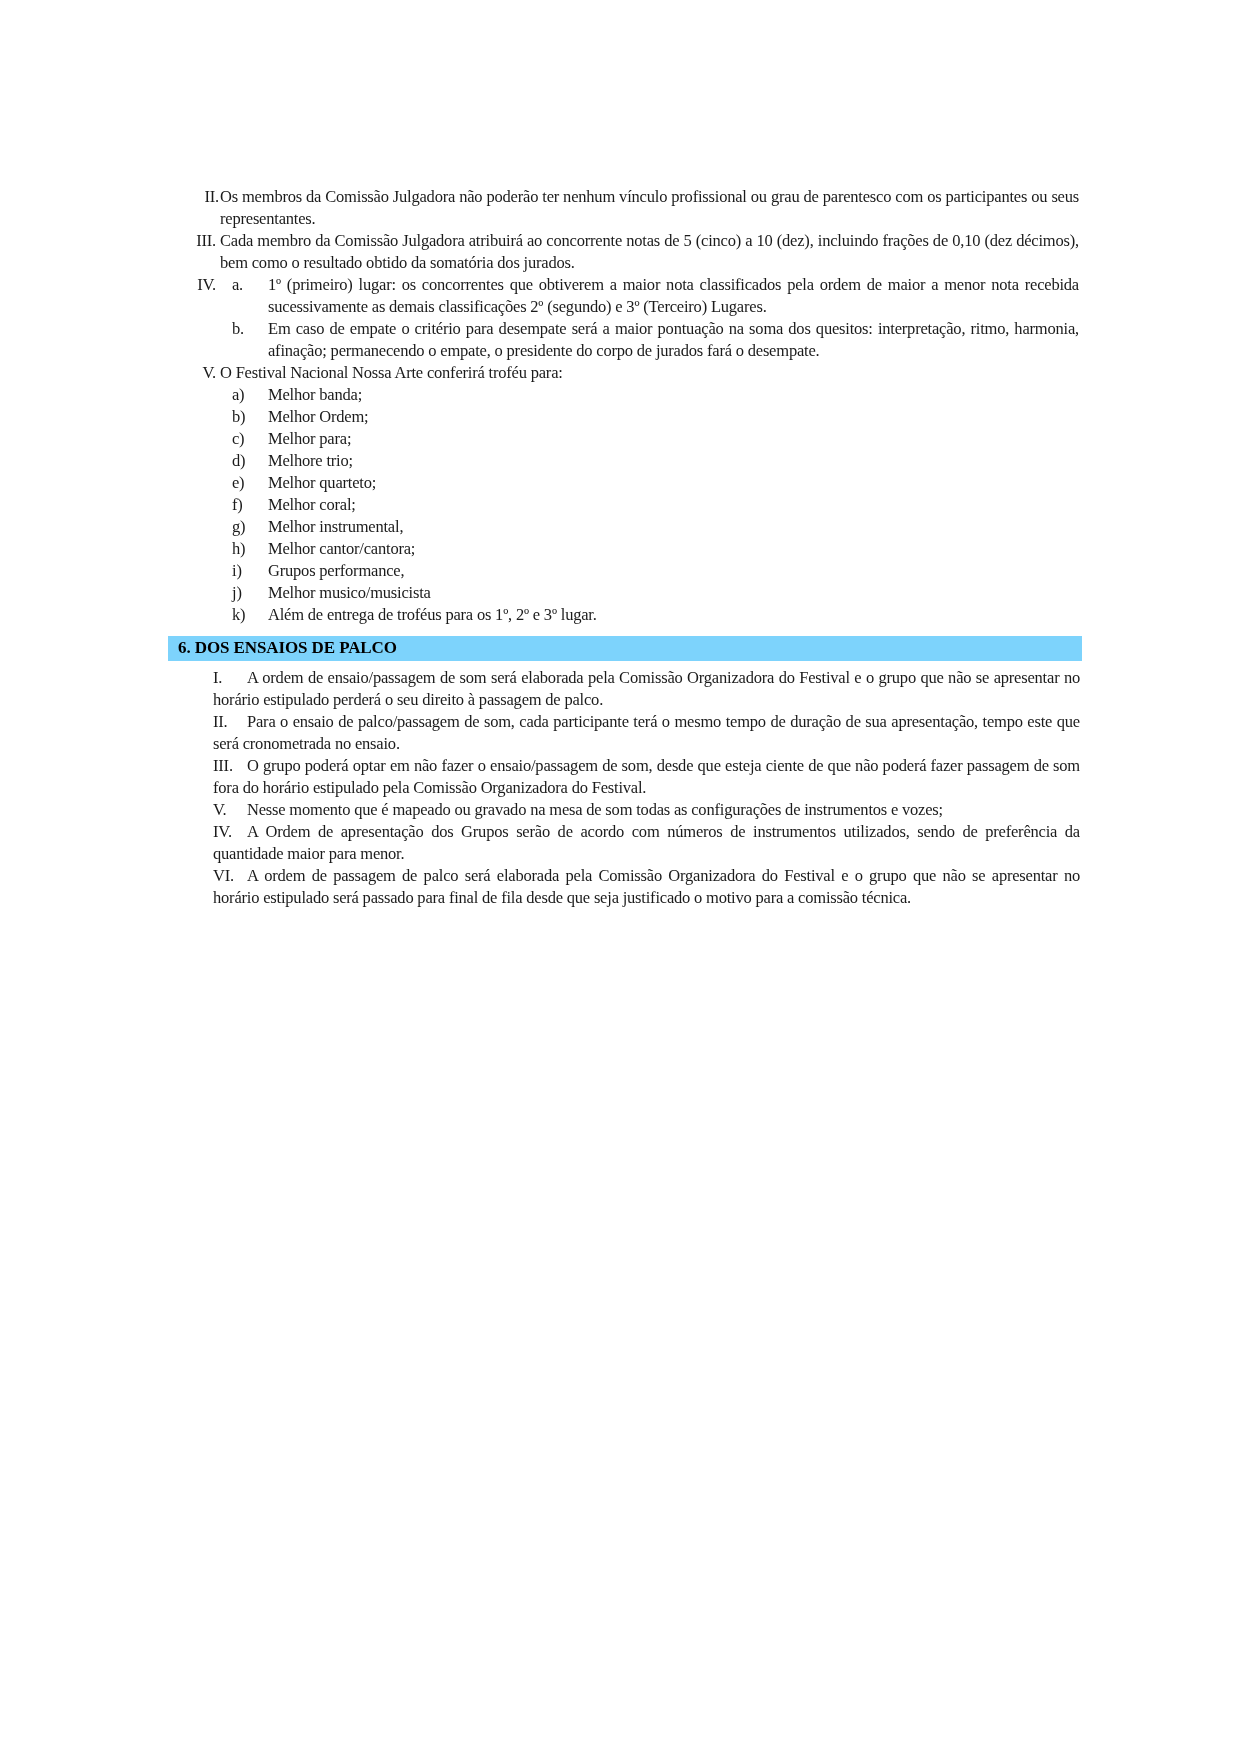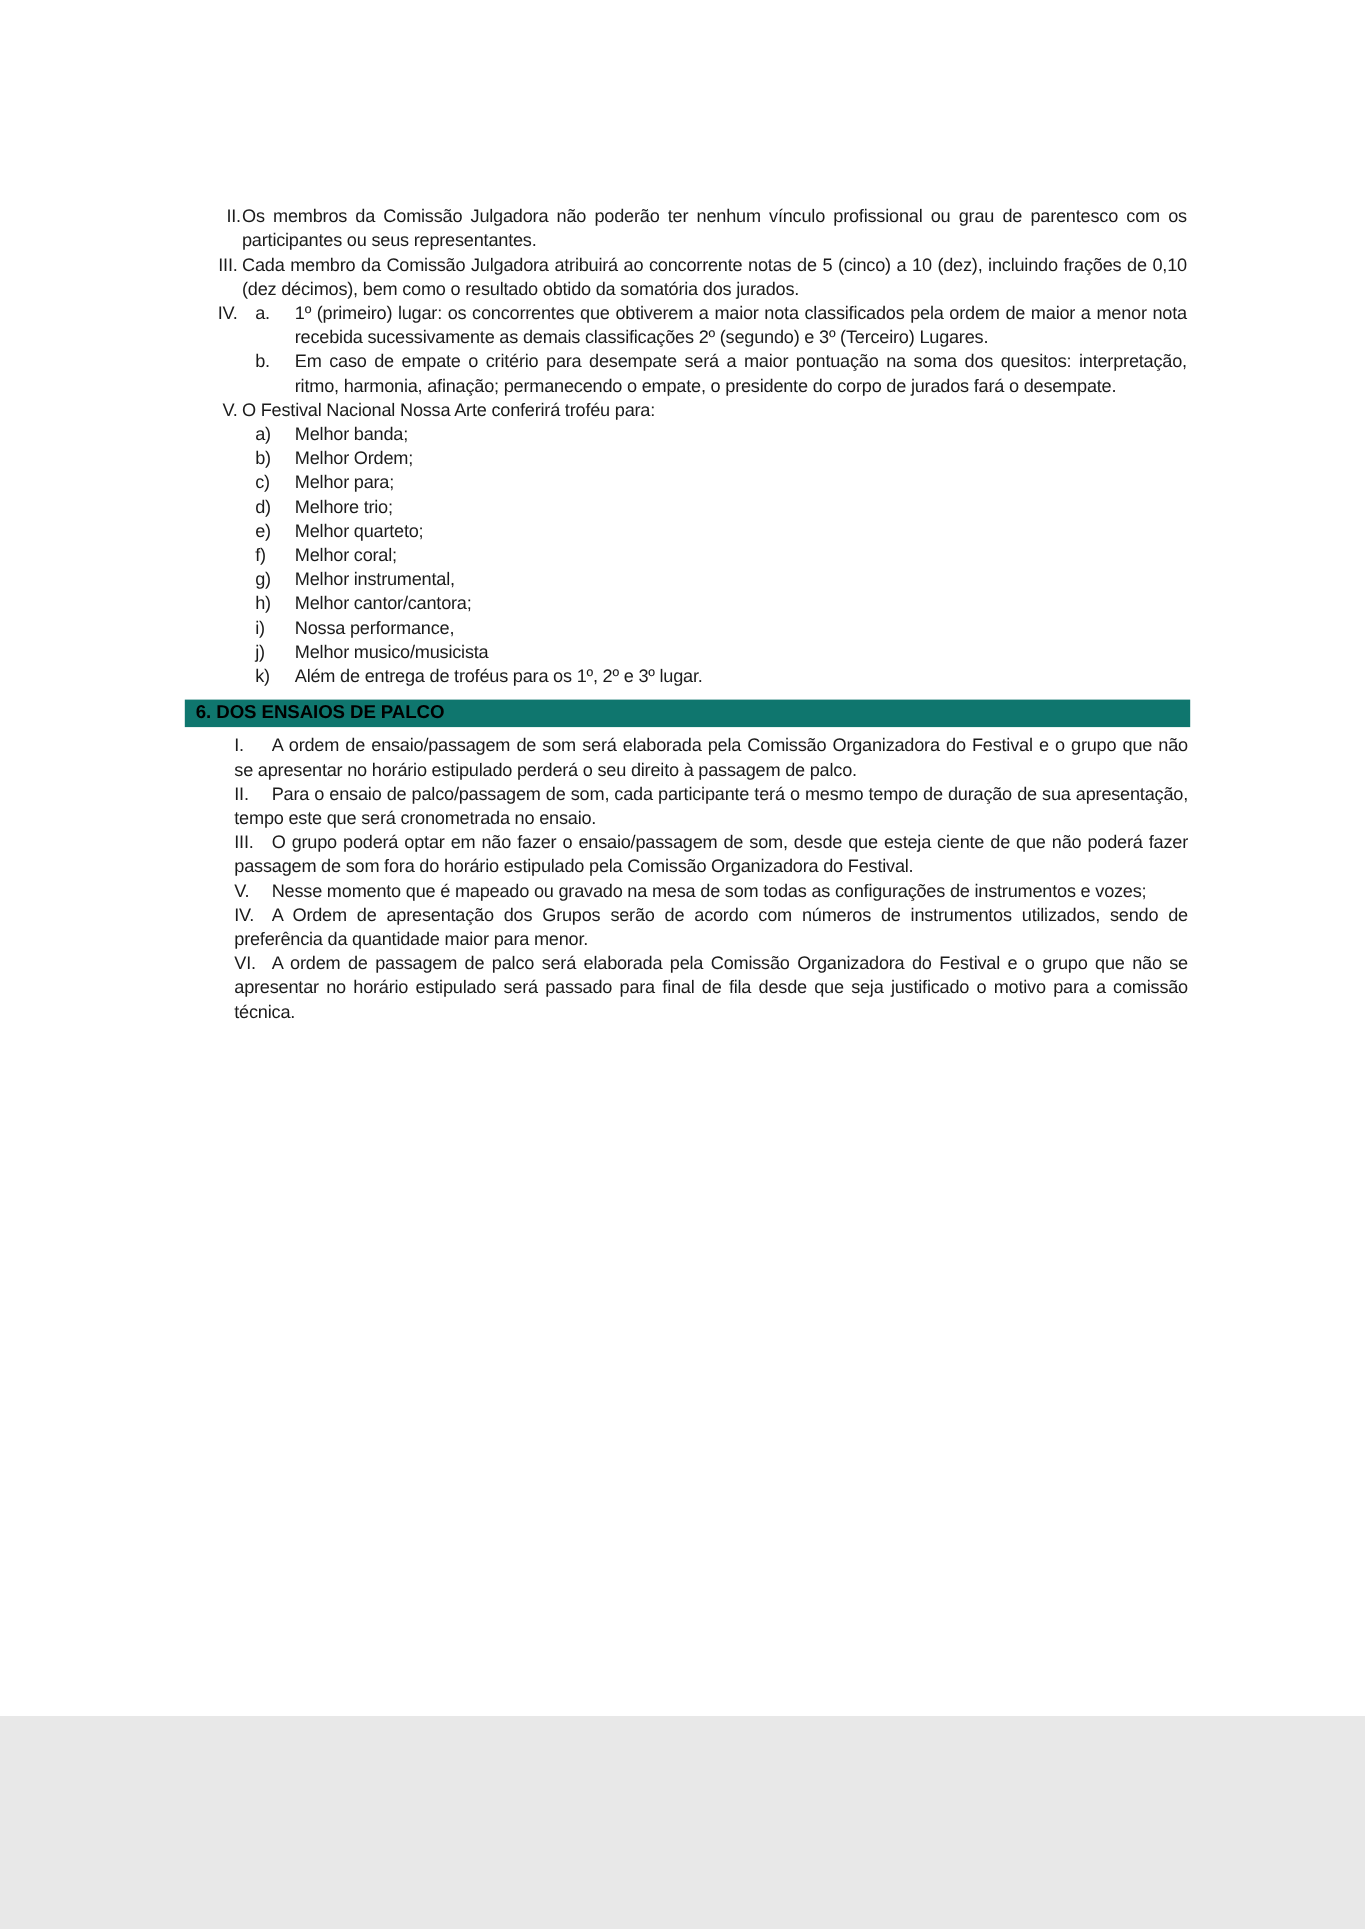--- a/index.html
+++ b/index.html
@@ -1,36 +1,36 @@
 <!DOCTYPE html>
 <html><head>
 <meta charset="utf-8">
 <title>Documento</title>
 <style>
   html,body{margin:0;padding:0;background:#e8e8e8;}
   .page{
-    width:1241px;height:1560px;position:relative;margin:0 auto;
+    width:1241px;height:1754px;position:relative;margin:0 auto;
     background:#ffffff;overflow:hidden;
-    font-family:Liberation Sans, sans-serif;
+    font-family:Liberation Serif, serif;
     font-size:16.5px;line-height:22px;letter-spacing:-0.2px;
     color:#1b1b1b;
   }
   .doc{position:absolute;left:0;top:186px;right:0;}
   
   .l1{margin:0 162px 0 220px;text-align:justify;position:relative;}
   .l1>.marker{position:absolute;right:100%;padding-right:4px;white-space:nowrap;}
   .l1.tight>.marker{padding-right:1px;}
   
   .l2{margin:0 162px 0 268px;text-align:justify;position:relative;}
   .l2>.marker,.award>.marker{position:absolute;left:-36px;width:36px;text-align:left;}
   
   .award{margin:0 162px 0 268px;text-align:left;position:relative;}
   
   .sechdr{
-    margin:10px 159px 6px 168px;background:#0f766e;color:#000000;
+    margin:10px 159px 6px 168px;background:#7dd3fc;color:#000000;
     font-weight:bold;font-size:17px;letter-spacing:-0.1px;
     padding:1px 8px 2px 10px;line-height:22px;
   }
   
   .s6p{margin:0 161px 0 213px;text-align:justify;}
   .s6p .marker{display:inline-block;width:34px;}
 </style>
 </head>
 <body>
 
@@ -50,21 +50,21 @@
     <div class="l1"><span class="marker">V.</span><span>O Festival Nacional Nossa Arte conferirá troféu para:</span></div>
 
     <div class="award"><span class="marker">a)</span><span>Melhor banda;</span></div>
     <div class="award"><span class="marker">b)</span><span>Melhor Ordem;</span></div>
     <div class="award"><span class="marker">c)</span><span>Melhor para;</span></div>
     <div class="award"><span class="marker">d)</span><span>Melhore trio;</span></div>
     <div class="award"><span class="marker">e)</span><span>Melhor quarteto;</span></div>
     <div class="award"><span class="marker">f)</span><span>Melhor coral;</span></div>
     <div class="award"><span class="marker">g)</span><span>Melhor instrumental,</span></div>
     <div class="award"><span class="marker">h)</span><span>Melhor cantor/cantora;</span></div>
-    <div class="award"><span class="marker">i)</span><span>Nossa performance,</span></div>
+    <div class="award"><span class="marker">i)</span><span>Grupos performance,</span></div>
     <div class="award"><span class="marker">j)</span><span>Melhor musico/musicista</span></div>
     <div class="award"><span class="marker">k)</span><span>Além de entrega de troféus para os 1º, 2º e 3º lugar.</span></div>
 
     <div class="sechdr">6. DOS ENSAIOS DE PALCO</div>
 
     <p class="s6p" style="margin-top: 0px; margin-bottom: 0px;"><span class="marker">I.</span><span>A ordem de ensaio/passagem de som será elaborada pela Comissão Organizadora do Festival e o grupo que não se apresentar no horário estipulado perderá o seu direito à passagem de palco.</span></p>
     <p class="s6p" style="margin-top: 0px; margin-bottom: 0px;"><span class="marker">II.</span><span>Para o ensaio de palco/passagem de som, cada participante terá o mesmo tempo de duração de sua apresentação, tempo este que será cronometrada no ensaio.</span></p>
     <p class="s6p" style="margin-top: 0px; margin-bottom: 0px;"><span class="marker">III.</span><span>O grupo poderá optar em não fazer o ensaio/passagem de som, desde que esteja ciente de que não poderá fazer passagem de som fora do horário estipulado pela Comissão Organizadora do Festival.</span></p>
     <p class="s6p" style="margin-top: 0px; margin-bottom: 0px;"><span class="marker">V.</span><span>Nesse momento que é mapeado ou gravado na mesa de som todas as configurações de instrumentos e vozes;</span></p>
     <p class="s6p" style="margin-top: 0px; margin-bottom: 0px;"><span class="marker">IV.</span><span>A Ordem de apresentação dos Grupos serão de acordo com números de instrumentos utilizados, sendo de preferência da quantidade maior para menor.</span></p>

